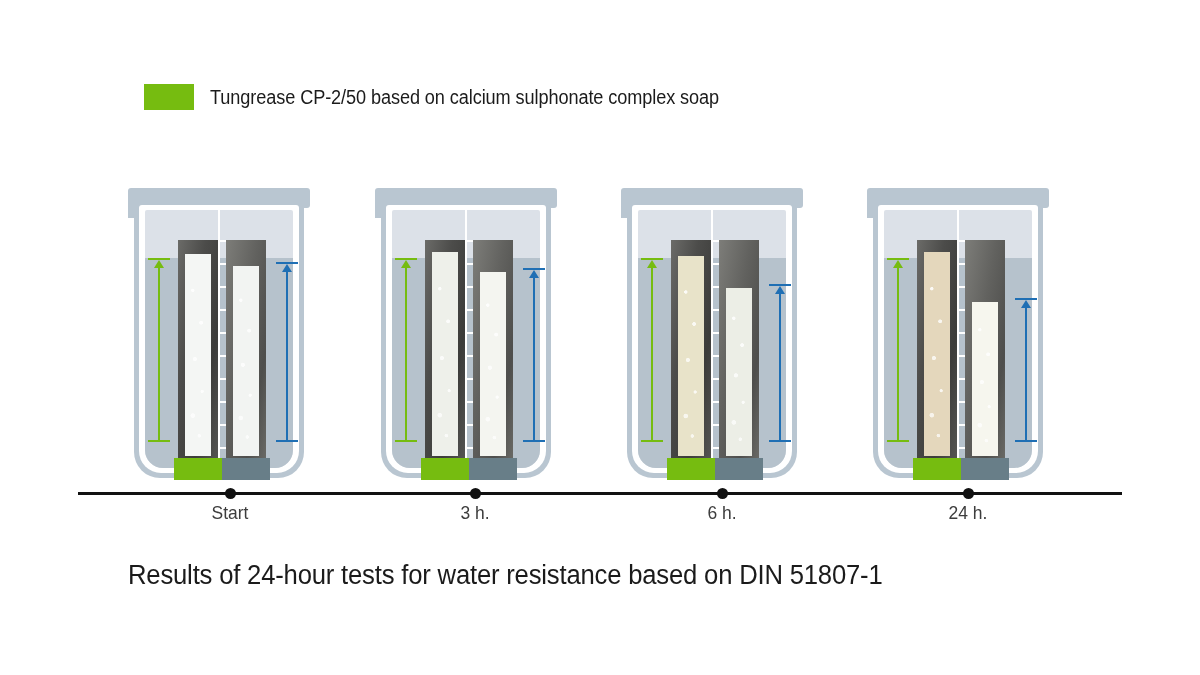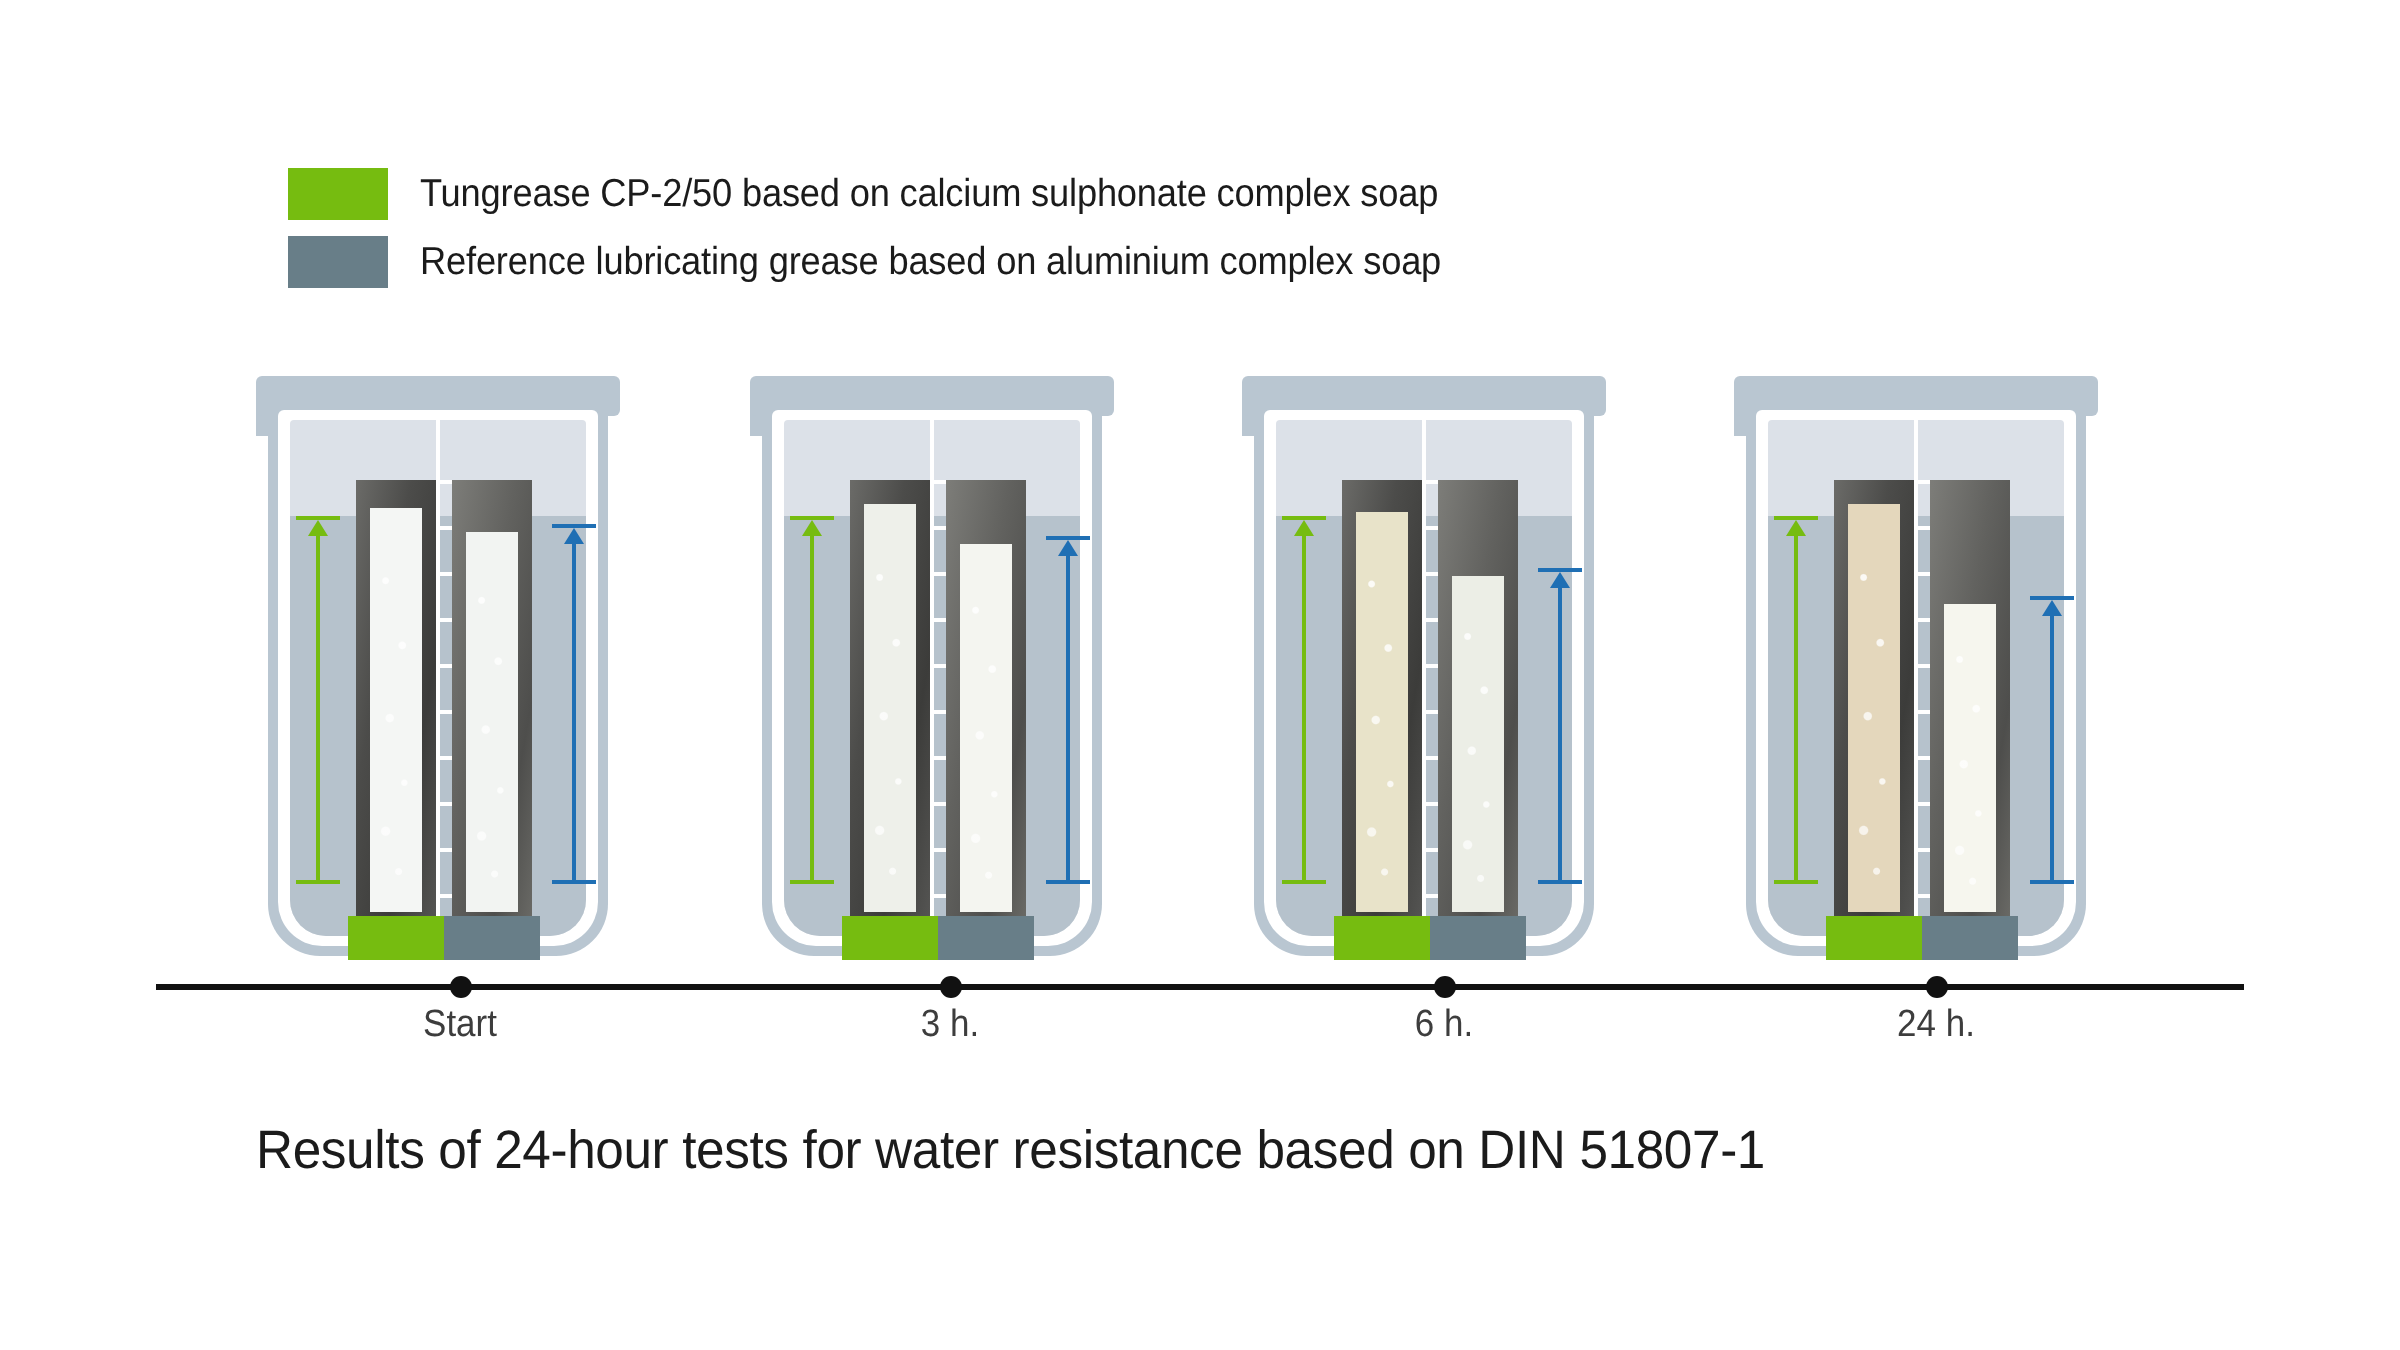--- a/index.html
+++ b/index.html
@@ -132,24 +132,20 @@
 </style>
 </head>
 <body>
 
 <div class="stage">
 
   <div class="legend">
     <div class="legend-row">
       <span class="swatch" style="background: rgb(118, 188, 16);"></span>
       <span class="legend-label">Tungrease CP-2/50 based on calcium sulphonate complex soap</span>
-    </div>
-    <div class="legend-row">
-      <span class="swatch" style="background: rgb(104, 126, 136);"></span>
-      <span class="legend-label">Reference lubricating grease based on aluminium complex soap</span>
     </div>
   </div>
 
   <div id="beaker-layer">
       <div class="beaker" style="left: 128px;">
         <div class="beaker-shell">
           <span class="glass-outer"></span>
           <span class="spout"></span>
           <span class="rim"></span>
           <span class="glass-inner-gap"></span>

